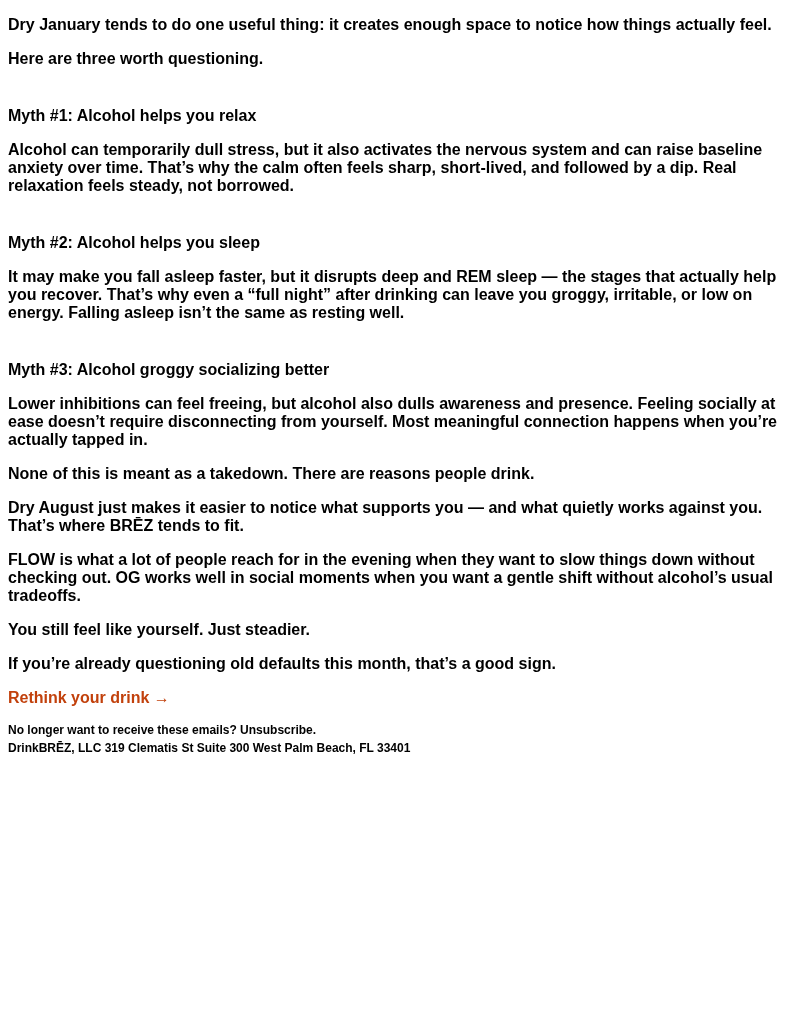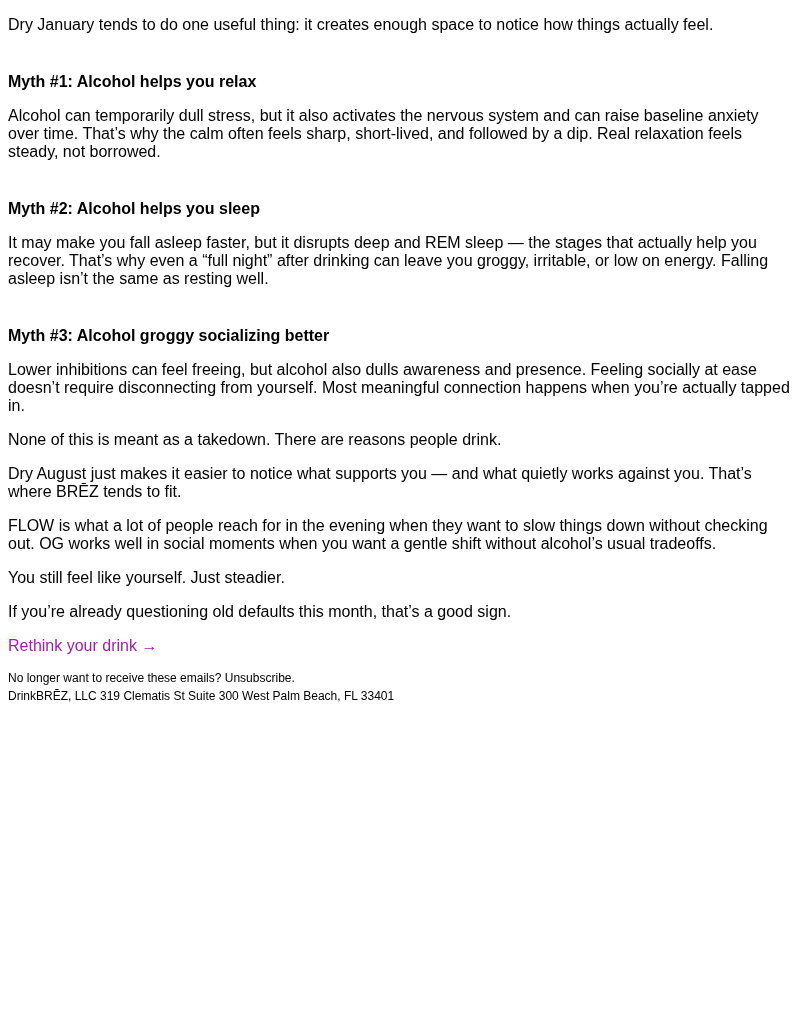--- a/index.html
+++ b/index.html
@@ -13,28 +13,28 @@
     font-family: "Liberation Sans", sans-serif;
     color: #000000;
   }
   .email {
     padding: 0 8px;
   }
   .email p {
     margin: 16px 0;
     font-size: 16px;
     line-height: 18px;
-    font-weight: normal;
+    font-weight: bold;
   }
   .email p.bold {
     font-weight: bold;
     margin-top: 39px;
   }
   .cta {
-    color: #a21caf;
+    color: #c2410c;
     text-decoration: none;
     cursor: pointer;
   }
   .footer p {
     font-size: 12px;
     line-height: 14px;
     margin: 4px 0;
   }
   .footer p:first-child {
     margin-top: 12px;
@@ -44,20 +44,21 @@
     text-decoration: none;
     cursor: pointer;
   }
 </style>
 </head>
 <body>
 
 <div class="email">
 
   <p>Dry January tends to do one useful thing: it creates enough space to notice how things actually feel.</p>
+  <p>Here are three worth questioning.</p>
 
   <p class="bold">Myth #1: Alcohol helps you relax</p>
   <p>Alcohol can temporarily dull stress, but it also activates the nervous system and can raise baseline anxiety over time. That’s why the calm often feels sharp, short-lived, and followed by a dip. Real relaxation feels steady, not borrowed.</p>
 
   <p class="bold">Myth #2: Alcohol helps you sleep</p>
   <p>It may make you fall asleep faster, but it disrupts deep and REM sleep — the stages that actually help you recover. That’s why even a “full night” after drinking can leave you groggy, irritable, or low on energy. Falling asleep isn’t the same as resting well.</p>
 
   <p class="bold">Myth #3: Alcohol groggy socializing better</p>
   <p>Lower inhibitions can feel freeing, but alcohol also dulls awareness and presence. Feeling socially at ease doesn’t require disconnecting from yourself. Most meaningful connection happens when you’re actually tapped in.</p>
 

